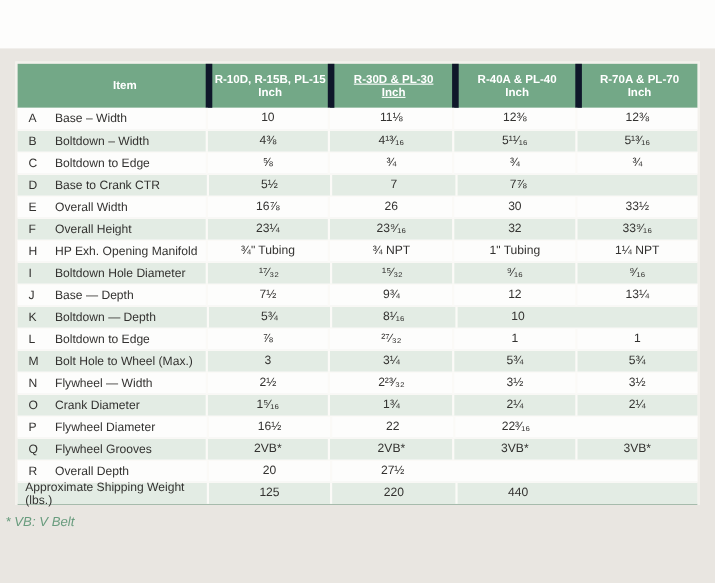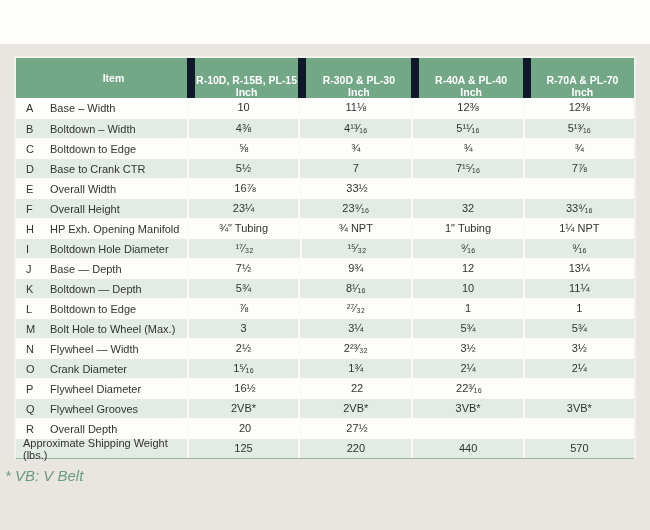--- a/index.html
+++ b/index.html
@@ -21,22 +21,22 @@
   }
   .thead {
     display:flex; background:#73a887; height:40px;
   }
   .th {
     display:flex; flex-direction:column; align-items:center; justify-content:center;
     color:#ffffff; font-weight:bold; font-size:10.5px; line-height:12px;
     text-align:center;
   }
   .th.item-col { width:172px;padding-left:24px; }
-  .th.val-col  { width:112px; border-left:8px solid #0f172a;justify-content:flex-end; }
-  .th.val-col.c2 { width:114px; }
+  .th.val-col  { width:112px; border-left:6px solid #0f172a; }
+  .th.val-col.c2 { width:114px;text-decoration:underline; }
   .tbody { border-bottom:1px solid #9db4a5; }
   .row {
     display:flex; height:20px; align-items:center;
     background:#fdfdfc; border-top:1px solid #fbfaf7;
     font-size:11px; color:#333230;
   }
   .row:first-child { border-top:none; }
   .row.alt { background:#e3ece4; }
   .item-cell {
     width:172px; display:flex; align-items:center; height:100%;
@@ -45,21 +45,21 @@
     display:inline-block; width:24px; padding-left:0; margin-left:10px;
   }
   .row.footer-row .item-cell { padding-left:7px;justify-content:center; }
   .val {
     width:112px; text-align:center; height:100%; line-height:19px;
     border-left:2px solid #fbfaf7;
   }
   .val.c2 { width:114px; }
   .footnote {
     position:absolute; left:5px; top:467px;
-    font-size:15px; font-style:italic; color:#699c7e;
+    font-size:12px; font-style:italic; color:#699c7e;
   }
 </style>
 </head>
 <body>
 
 <div class="top-band"></div>
 
 <div class="spec-table">
   <div class="thead" id="thead">
       <div class="th item-col">
@@ -113,29 +113,30 @@
         <div class="val">¾</div>
         <div class="val">¾</div>
       </div>
       <div class="row alt">
         <div class="item-cell">
           <span class="letter">D</span>
           <span>Base to Crank CTR</span>
         </div>
         <div class="val">5½</div>
         <div class="val c2">7</div>
-        <div class="val">7¹⁵⁄₁₆</div>
         <div class="val">7⅞</div>
       </div>
       <div class="row">
         <div class="item-cell">
           <span class="letter">E</span>
           <span>Overall Width</span>
         </div>
         <div class="val">16⅞</div>
+        <div class="val c2">26</div>
+        <div class="val">30</div>
         <div class="val">33½</div>
       </div>
       <div class="row alt">
         <div class="item-cell">
           <span class="letter">F</span>
           <span>Overall Height</span>
         </div>
         <div class="val">23¼</div>
         <div class="val c2">23⁹⁄₁₆</div>
         <div class="val">32</div>
@@ -172,21 +173,20 @@
         <div class="val">13¼</div>
       </div>
       <div class="row alt">
         <div class="item-cell">
           <span class="letter">K</span>
           <span>Boltdown — Depth</span>
         </div>
         <div class="val">5¾</div>
         <div class="val c2">8¹⁄₁₆</div>
         <div class="val">10</div>
-        <div class="val">11¼</div>
       </div>
       <div class="row">
         <div class="item-cell">
           <span class="letter">L</span>
           <span>Boltdown to Edge</span>
         </div>
         <div class="val">⅞</div>
         <div class="val c2">²⁷⁄₃₂</div>
         <div class="val">1</div>
         <div class="val">1</div>
@@ -248,18 +248,17 @@
         <div class="val">20</div>
         <div class="val">27½</div>
       </div>
       <div class="row alt footer-row">
         <div class="item-cell">
           <span>Approximate Shipping Weight (lbs.)</span>
         </div>
         <div class="val">125</div>
         <div class="val c2">220</div>
         <div class="val">440</div>
-        <div class="val">570</div>
       </div>
     </div>
 </div>
 
 <div class="footnote">* VB: V Belt</div>
 
 </body></html>

